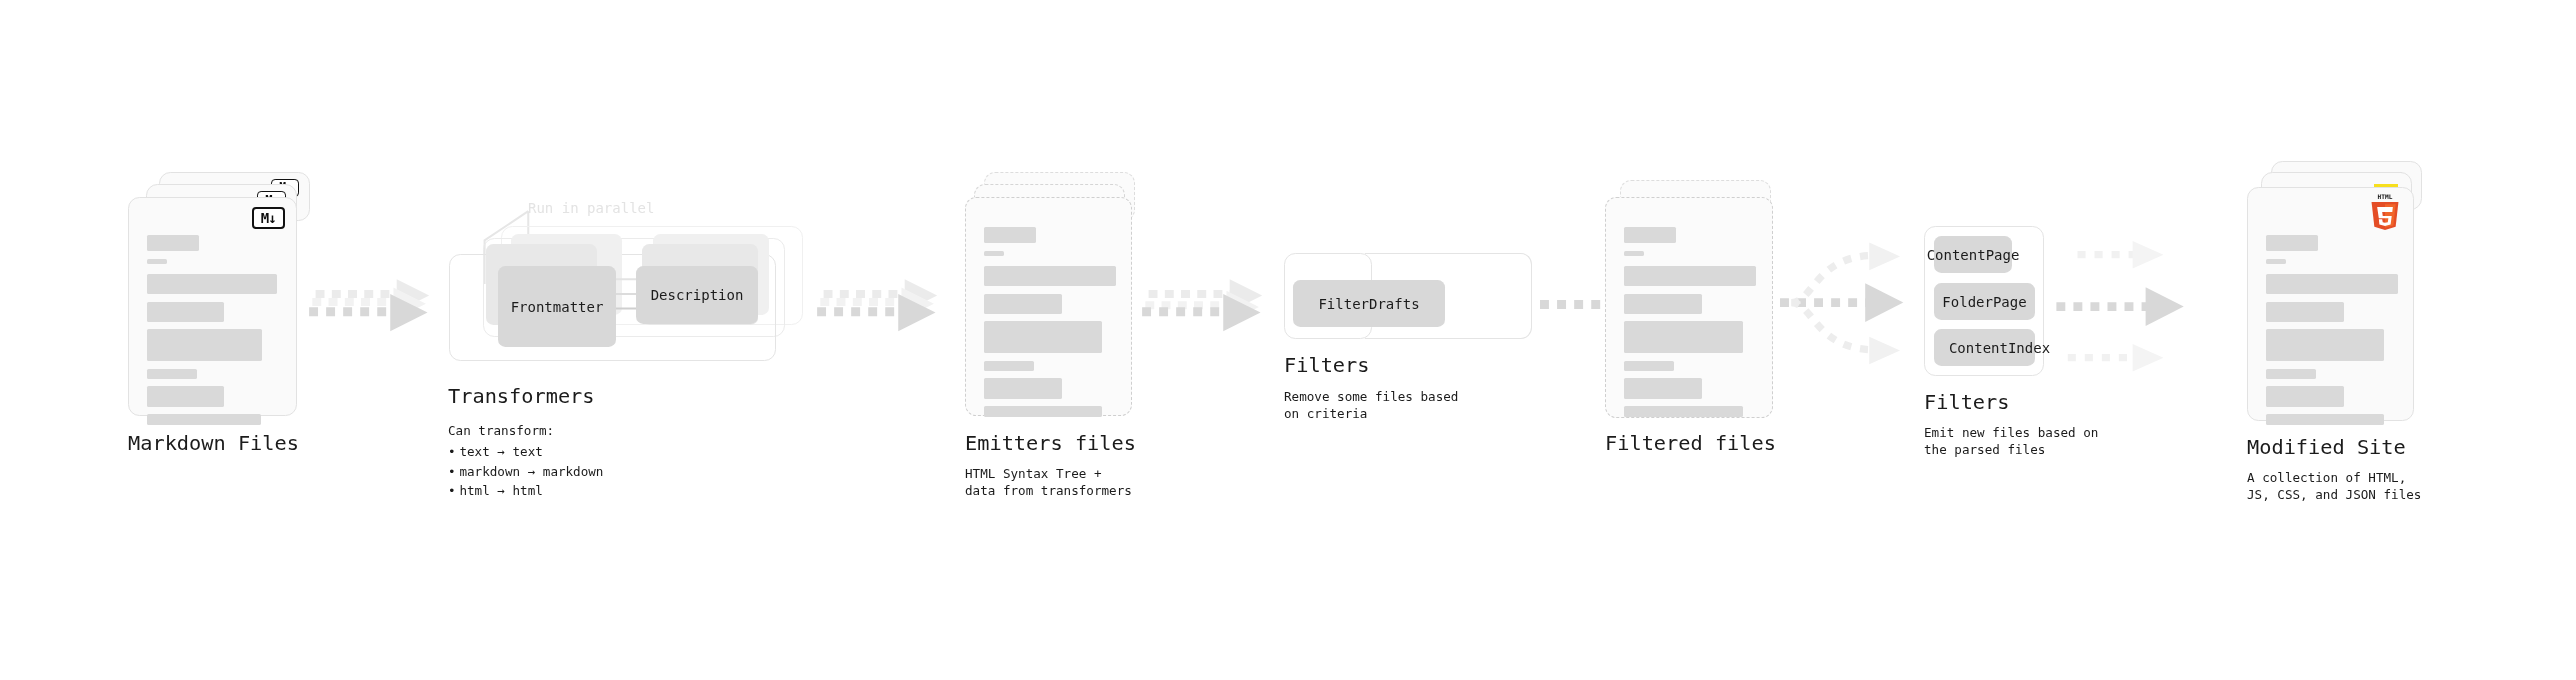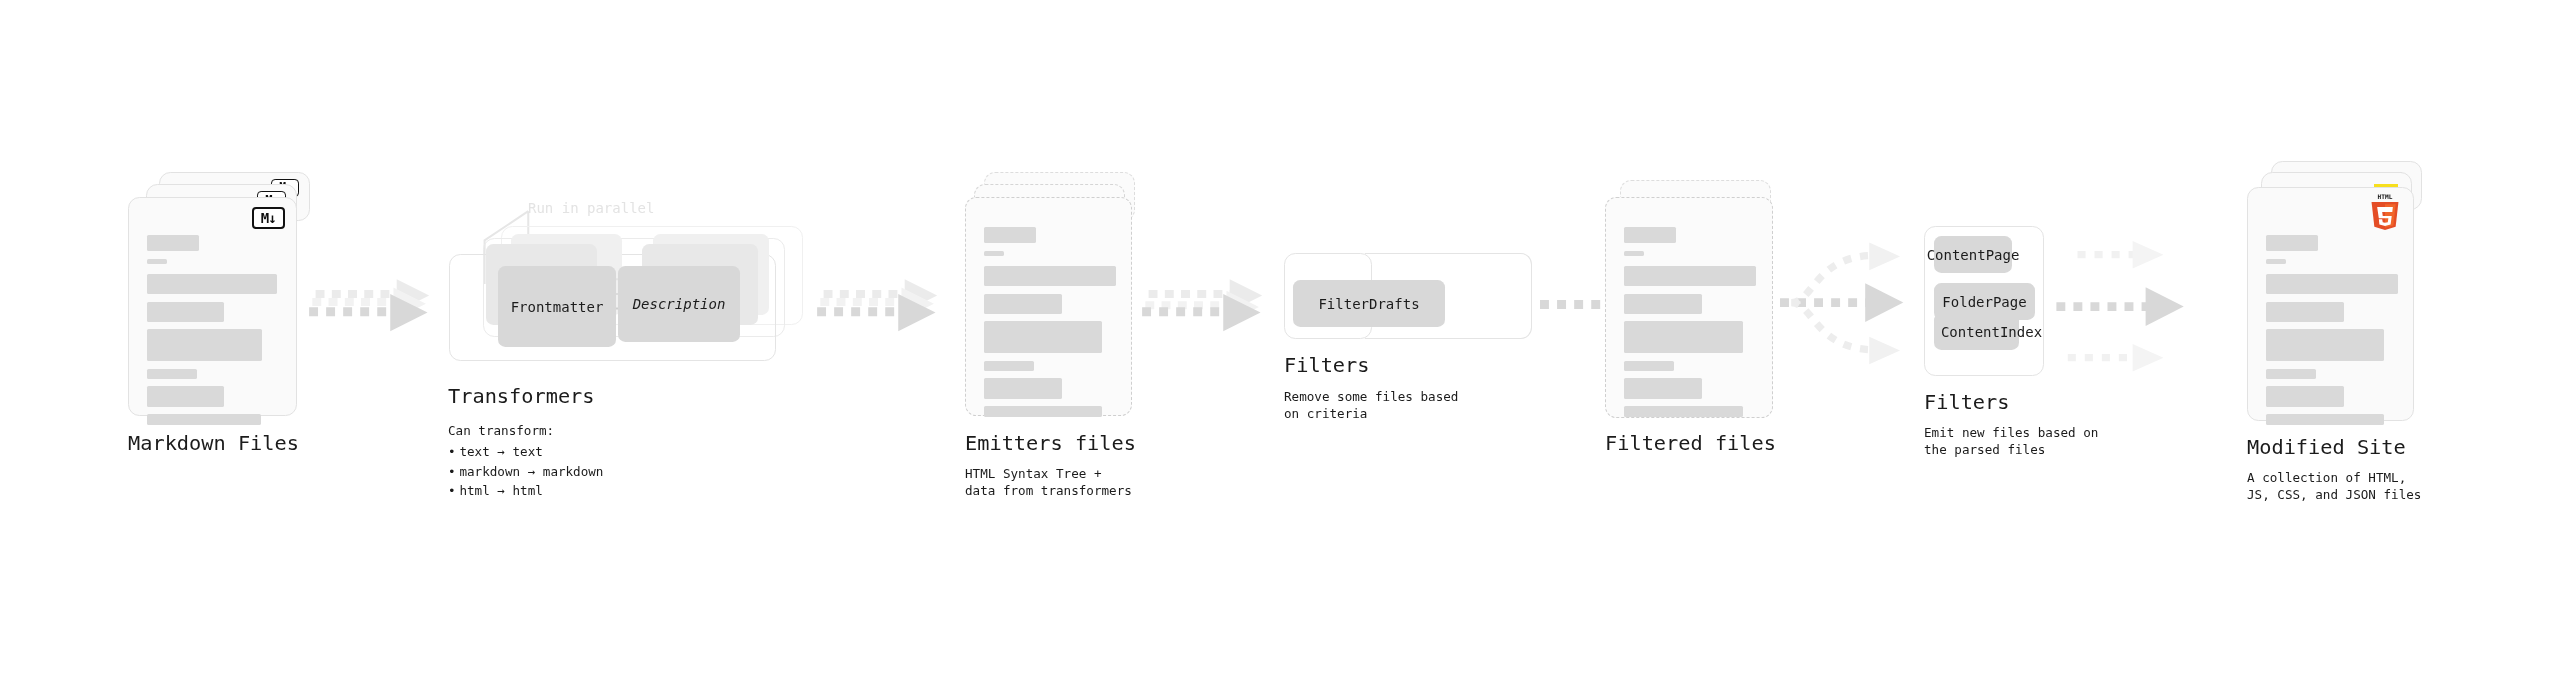--- a/index.html
+++ b/index.html
@@ -164,21 +164,21 @@
         <line x1="2" y1="32" x2="48" y2="32"></line>
       </g>
       <polygon points="44,27 57,32 44,37" fill="#dcdcdc"></polygon>
       <g stroke="#cfcfcf" stroke-width="2.5" fill="none">
         <line x1="0" y1="50" x2="48" y2="50"></line>
       </g>
       <polygon points="44,45 58,50 44,55" fill="#cfcfcf"></polygon>
     </svg>
 
     <div class="pill" style="left:462px; top:266px; width:118px; height:81px;margin-left:36px;">Frontmatter</div>
-    <div class="pill" style="left:618px; top:266px; width:122px; height:76px;font-style:italic;">Description</div>
+    <div class="pill" style="left:636px; top:266px; width:122px; height:58px;">Description</div>
 
     <div class="caption" style="left:448px; top:384px;">Transformers</div>
 
     <div class="bullets" style="left:448px; top:421px;">
       <div class="hd">Can transform:</div>
       <ul>
         <li>text → text</li>
         <li>markdown → markdown</li>
         <li>html → html</li>
       </ul>
@@ -277,21 +277,21 @@
     <path d="M14 92 C40 92 44 36 112 34" stroke="#ededed" stroke-width="9" stroke-dasharray="10 11" fill="none"></path>
     <polygon points="110,18 148,35 110,52" fill="#f1f1f1"></polygon>
     <path d="M14 92 C40 92 44 148 112 150" stroke="#ededed" stroke-width="9" stroke-dasharray="10 11" fill="none"></path>
     <polygon points="110,134 148,151 110,168" fill="#f1f1f1"></polygon>
   </svg>
 
   <div>
     <div class="gbox" style="left:1924px; top:226px; width:120px; height:150px;"></div>
     <div class="pill" style="left:1934px; top:236px; width:78px; height:37px;">ContentPage</div>
     <div class="pill" style="left:1934px; top:283px; width:101px; height:37px;">FolderPage</div>
-    <div class="pill" style="left:1934px; top:313px; width:85px; height:37px;padding-left:30px;">ContentIndex</div>
+    <div class="pill" style="left:1934px; top:329px; width:101px; height:37px;padding-left:30px;">ContentIndex</div>
     <div class="caption" style="left:1924px; top:390px;">Filters</div>
     <div class="subcaption" style="left:1924px; top:424px;">Emit new files based on
 the parsed files</div>
   </div>
 
   <svg style="left:2056px; top:232px;" width="163" height="146" viewBox="0 0 200 180">
     <g stroke="#f1f1f1" stroke-width="9" stroke-dasharray="10 11" fill="none">
       <line x1="26" y1="28" x2="98" y2="28"></line>
     </g>
     <polygon points="94,11 132,28 94,45" fill="#f4f4f4"></polygon>

